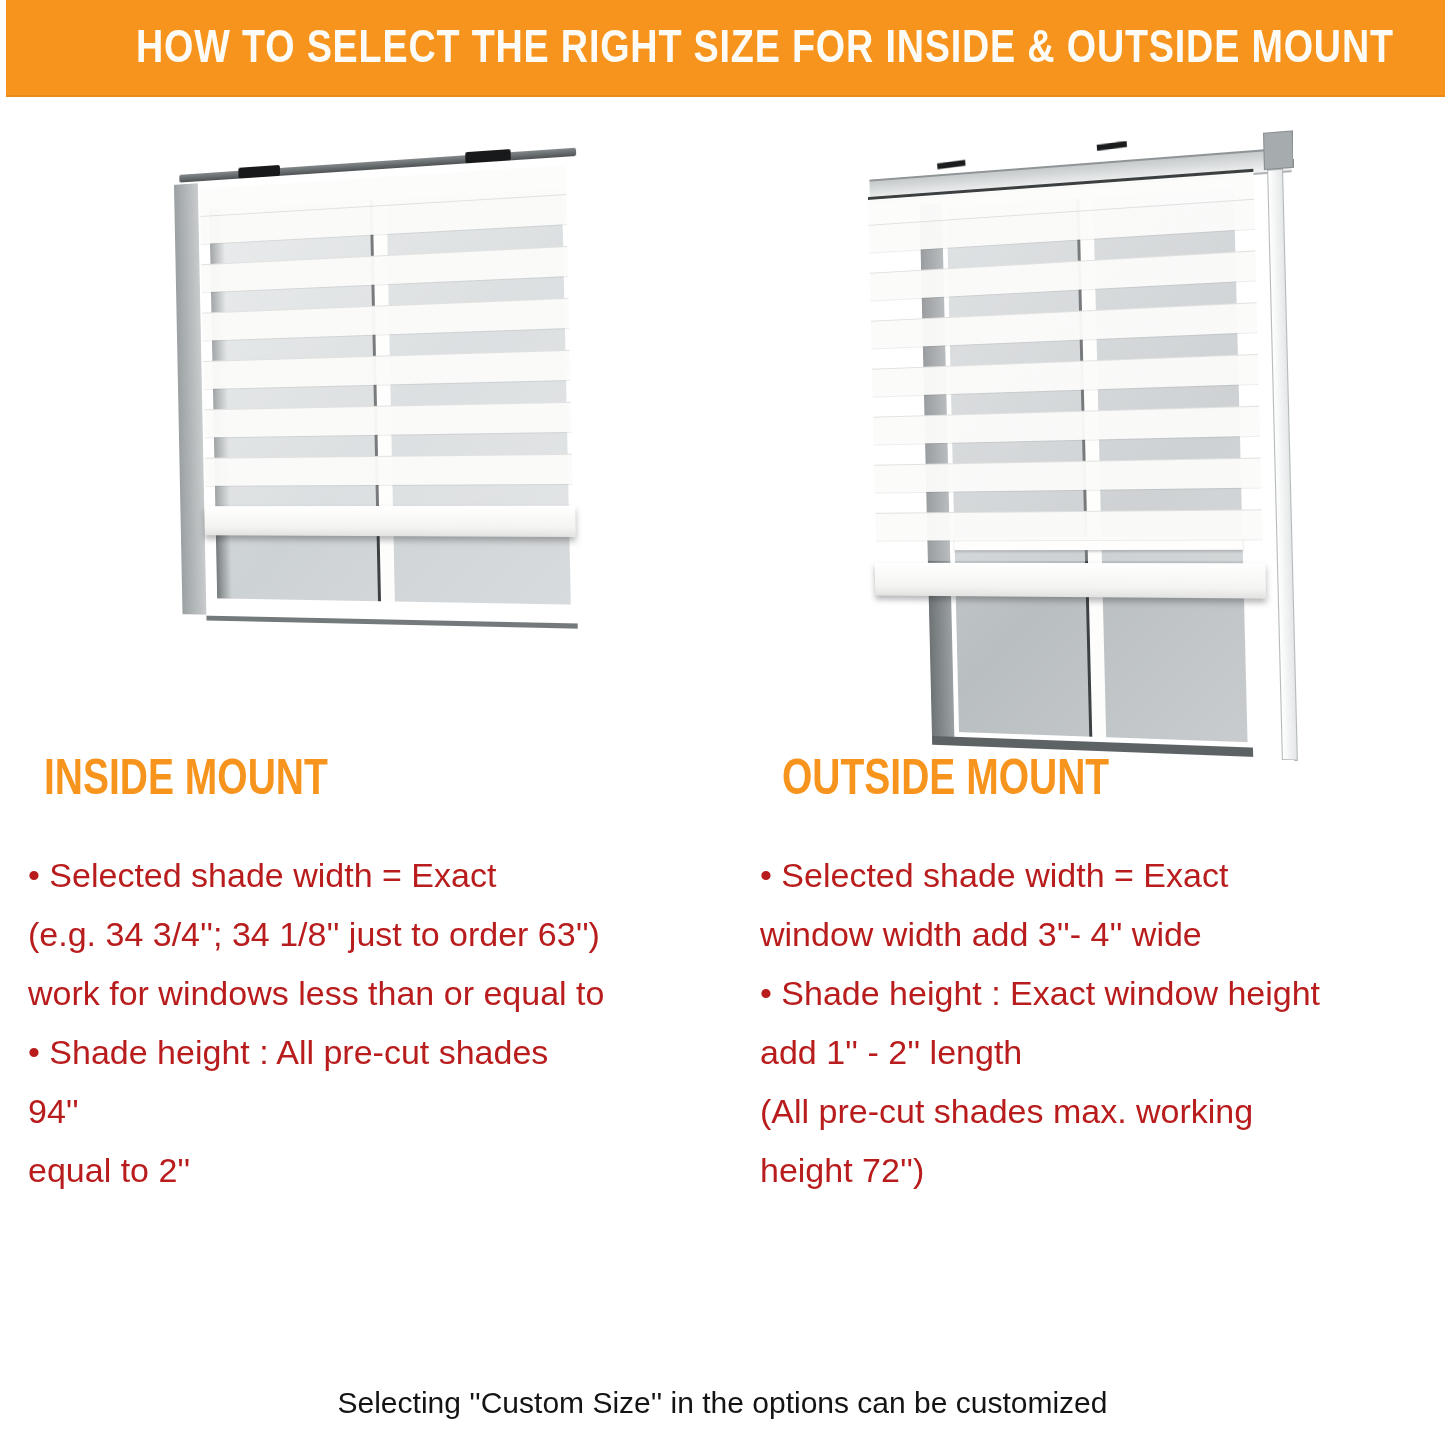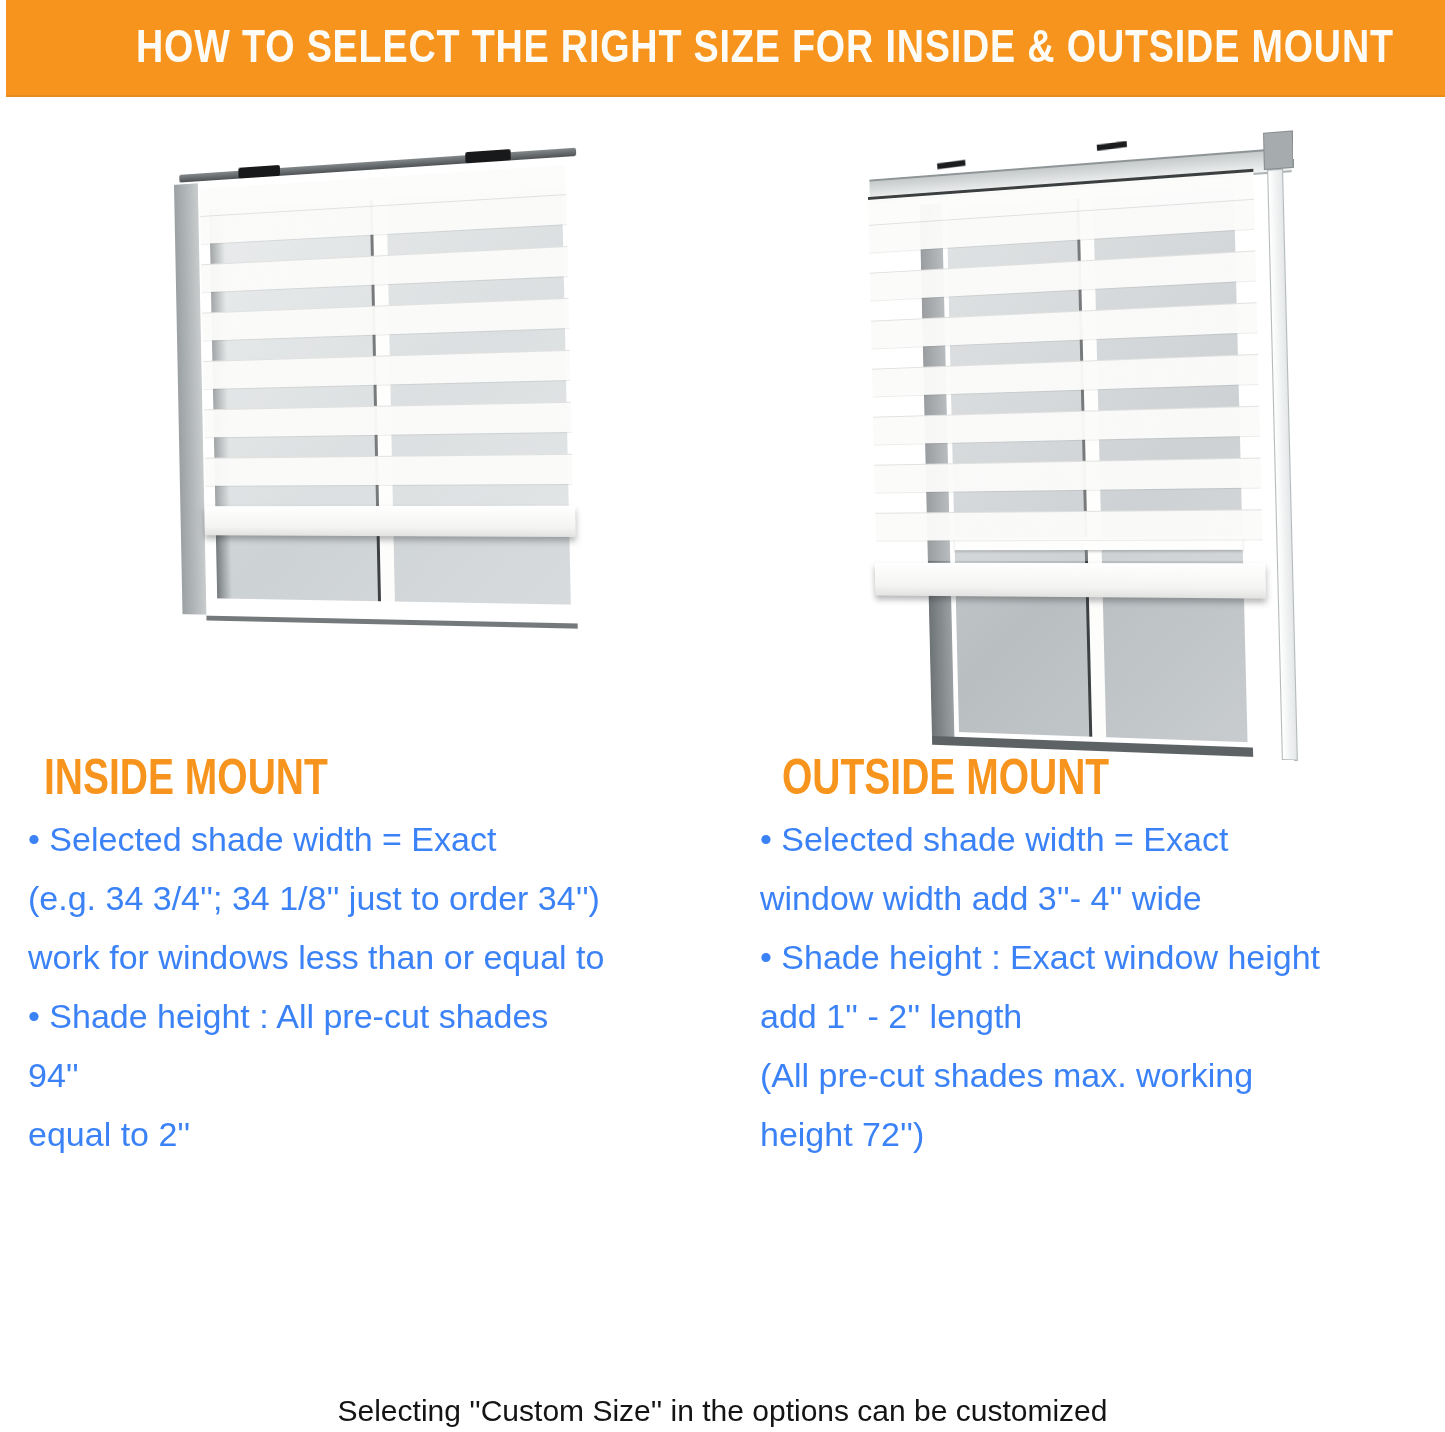--- a/index.html
+++ b/index.html
@@ -214,38 +214,37 @@
     letter-spacing: 0px;
     transform: scaleX(0.78);
     transform-origin: left center;
     white-space: nowrap;
   }
   .heading-inside  { left: 44px;  top: 748px; }
   .heading-outside { left: 782px; top: 748px; }
 
   .textcol {
     position: absolute;
-    top: 810px;
+    top: 846px;
     width: 700px;
     font-size: 34px;
     line-height: 59px;
-    color: #3b82f6;
+    color: #b91c1c;
   }
   .textcol-left  { left: 28px; }
   .textcol-right { left: 760px; }
   .bullet-line { white-space: nowrap; }
 
   .footnote {
     position: absolute;
     left: 0; top: 1386px;
     width: 100%;
     text-align: center;
     font-size: 30px;
     color: #141414;
-    margin-top: 8px;
   }
 </style>
 </head>
 <body>
 
 <div class="canvas">
 
   <div class="topbar">
     <span class="topbar-title">HOW TO SELECT THE RIGHT SIZE FOR INSIDE &amp; OUTSIDE MOUNT</span>
   </div>
@@ -292,21 +291,21 @@
         <div class="bottom-rail"></div>
       </div>
     </div>
   </div>
 
   <h2 class="mount-heading heading-inside">INSIDE MOUNT</h2>
   <h2 class="mount-heading heading-outside">OUTSIDE MOUNT</h2>
 
   <div class="textcol textcol-left">
     <div class="bullet-line">• Selected shade width = Exact</div>
-    <div class="bullet-line">(e.g. 34 3/4''; 34 1/8'' just to order 34'')</div>
+    <div class="bullet-line">(e.g. 34 3/4''; 34 1/8'' just to order 63'')</div>
     <div class="bullet-line">work for windows less than or equal to</div>
     <div class="bullet-line">• Shade height : All pre-cut shades</div>
     <div class="bullet-line">94''</div>
     <div class="bullet-line">equal to 2''</div>
   </div>
 
   <div class="textcol textcol-right">
     <div class="bullet-line">• Selected shade width = Exact</div>
     <div class="bullet-line">window width add 3''- 4'' wide</div>
     <div class="bullet-line">• Shade height : Exact window height</div>

